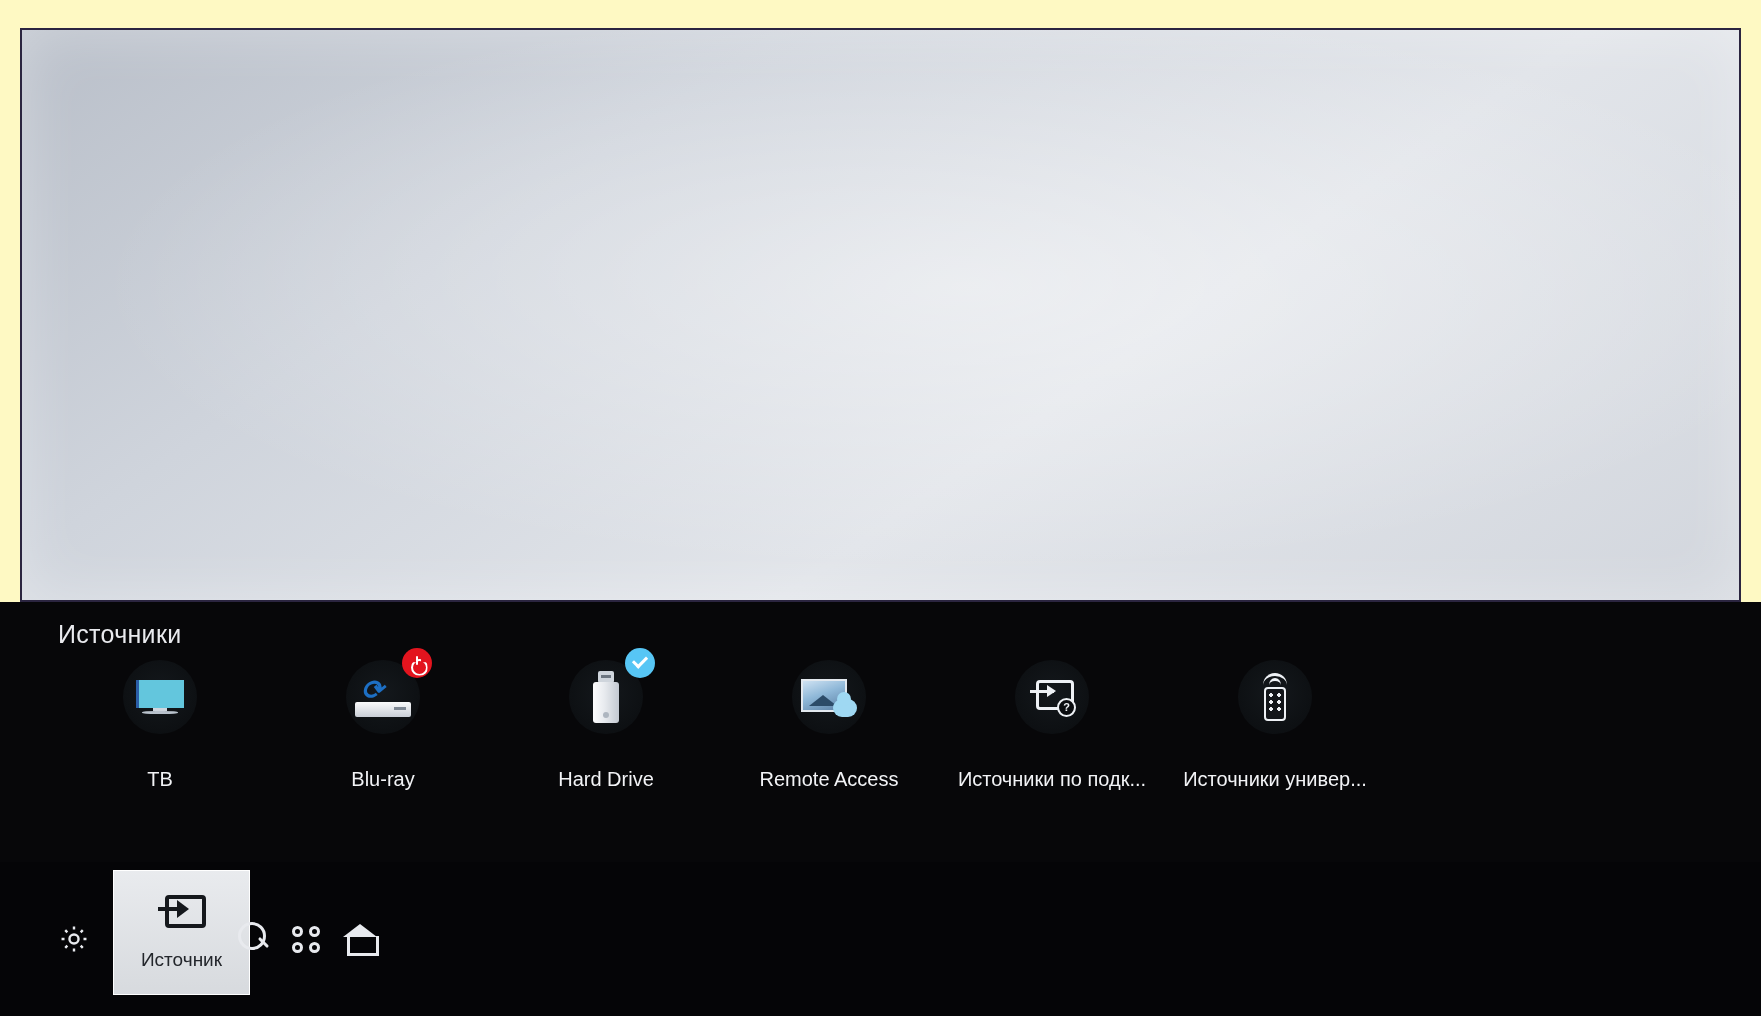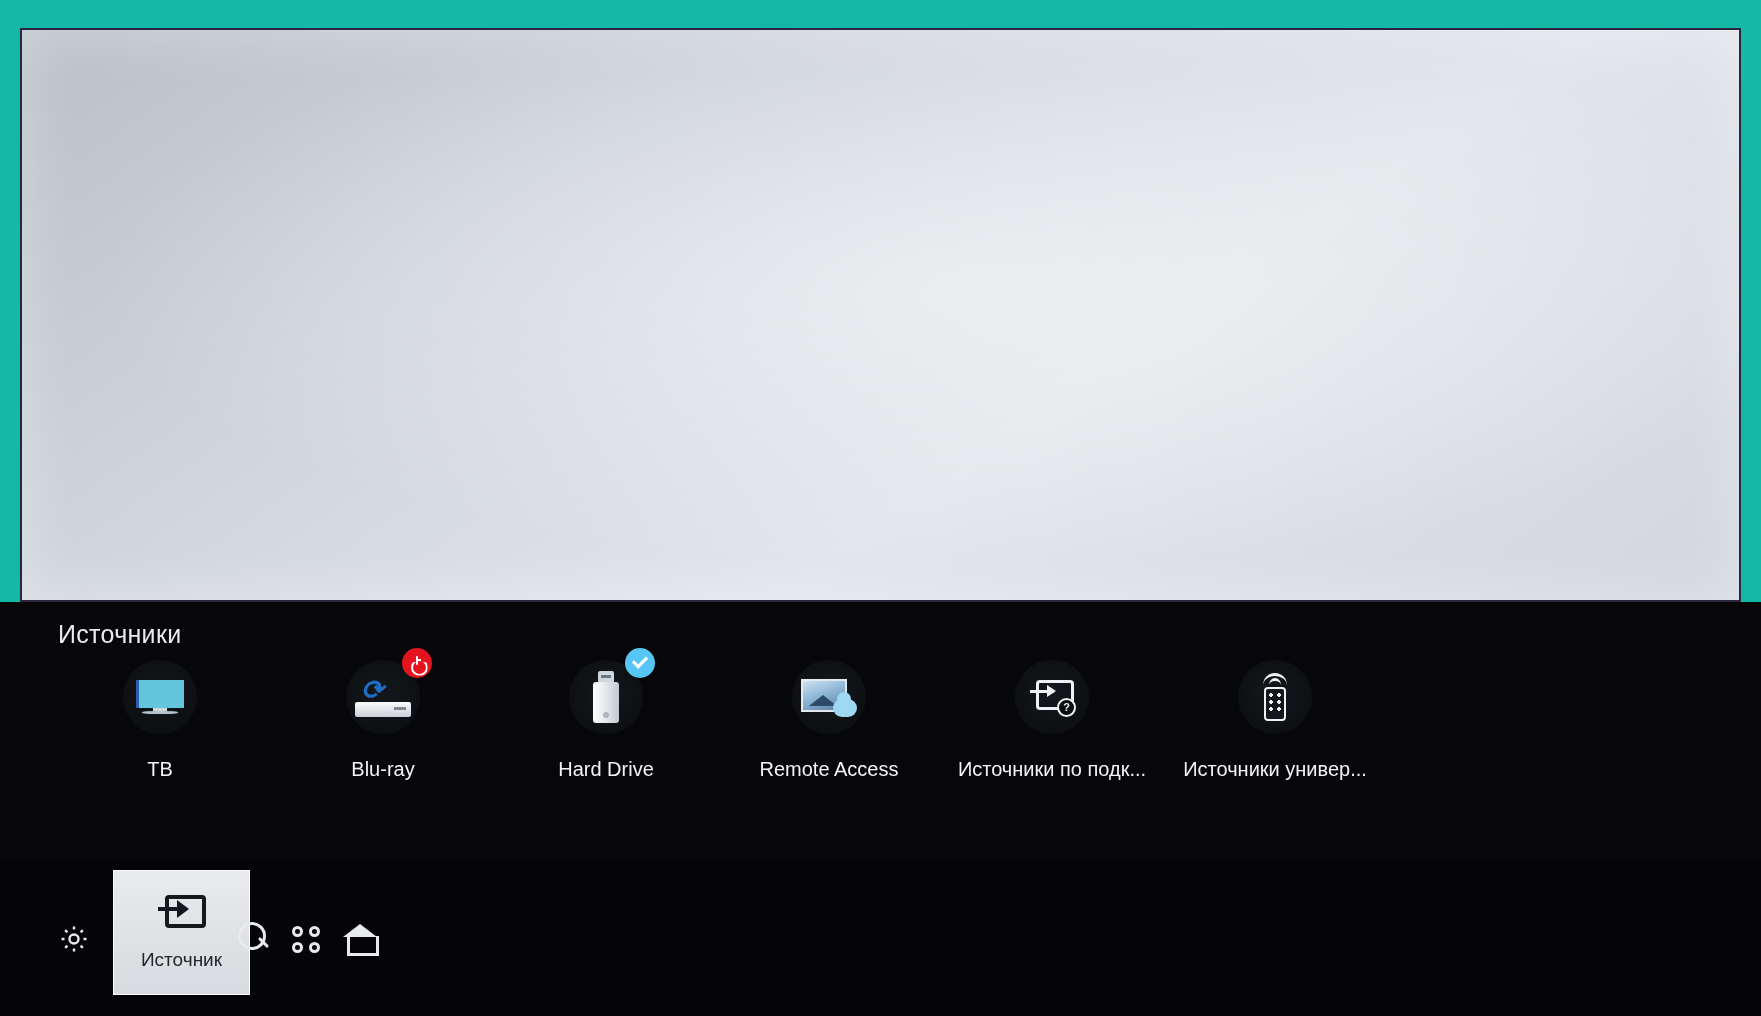--- a/index.html
+++ b/index.html
@@ -1,19 +1,19 @@
 <!DOCTYPE html>
 <html><head>
 <meta charset="utf-8">
 <style>
   * { margin:0; padding:0; box-sizing:border-box; }
   html,body { width:1761px; height:1016px; background:#000; overflow:hidden;
               font-family:"Liberation Sans", sans-serif; }
 
-  #screen { position:relative; width:1761px; height:1016px; background:#14b8a6; }
+  #screen { position:relative; width:1761px; height:1016px; background:#fef9c3; }
 
   
   .panel {
     position:absolute; left:22px; top:30px; width:1717px; height:570px;
     background:linear-gradient(145deg,#b9bfc9 0%,#cfd4dc 30%,#e2e5ea 62%,#d2d6dd 100%);
     box-shadow:0 0 0 2px #2b2540, inset 0 0 60px rgba(255,255,255,.35);
   }
   .panel::after{
     content:""; position:absolute; inset:0;
     background:radial-gradient(ellipse at 55% 45%, rgba(255,255,255,.45), rgba(255,255,255,0) 65%);
@@ -23,21 +23,21 @@
 
   
   .sources-area{position:absolute;left:0;top:602px;width:1761px;height:260px;background:#070709;}
   .sources-title{position:absolute;left:58px;top:18px;font-size:25px;color:#e9eaee;letter-spacing:.3px;}
 
   .src-row{position:absolute;left:0;top:58px;width:1761px;height:190px;}
   .src{position:absolute;top:0;width:230px;text-align:center;}
   .src-circle{position:relative;width:74px;height:74px;margin:0 auto;border-radius:50%;
      background:radial-gradient(circle at 50% 45%, #14181c 0%, #0e1114 60%, #0a0c0f 100%);
      display:flex;align-items:center;justify-content:center;}
-  .src-label{margin-top:24px;font-size:20px;color:#f2f3f6;white-space:nowrap;}
+  .src-label{margin-top:34px;font-size:20px;color:#f2f3f6;white-space:nowrap;}
 
   .badge{position:absolute;border-radius:50%;display:flex;align-items:center;justify-content:center;}
   .badge-power{width:30px;height:30px;right:-12px;top:-12px;background:#e3141e;}
   .badge-check{width:30px;height:30px;right:-12px;top:-12px;background:#57c6f5;}
 
   
   .ic-tv{width:48px;height:34px;position:relative;}
   .ic-tv i{position:absolute;left:0;top:0;width:48px;height:28px;background:#63c6dd;border-left:3px solid #2b5ea8;}
   .ic-tv b{position:absolute;left:17px;top:28px;width:14px;height:3px;background:#cfd6de;}
   .ic-tv u{position:absolute;left:6px;top:31px;width:36px;height:3px;background:#b9c2cc;border-radius:40%;}

